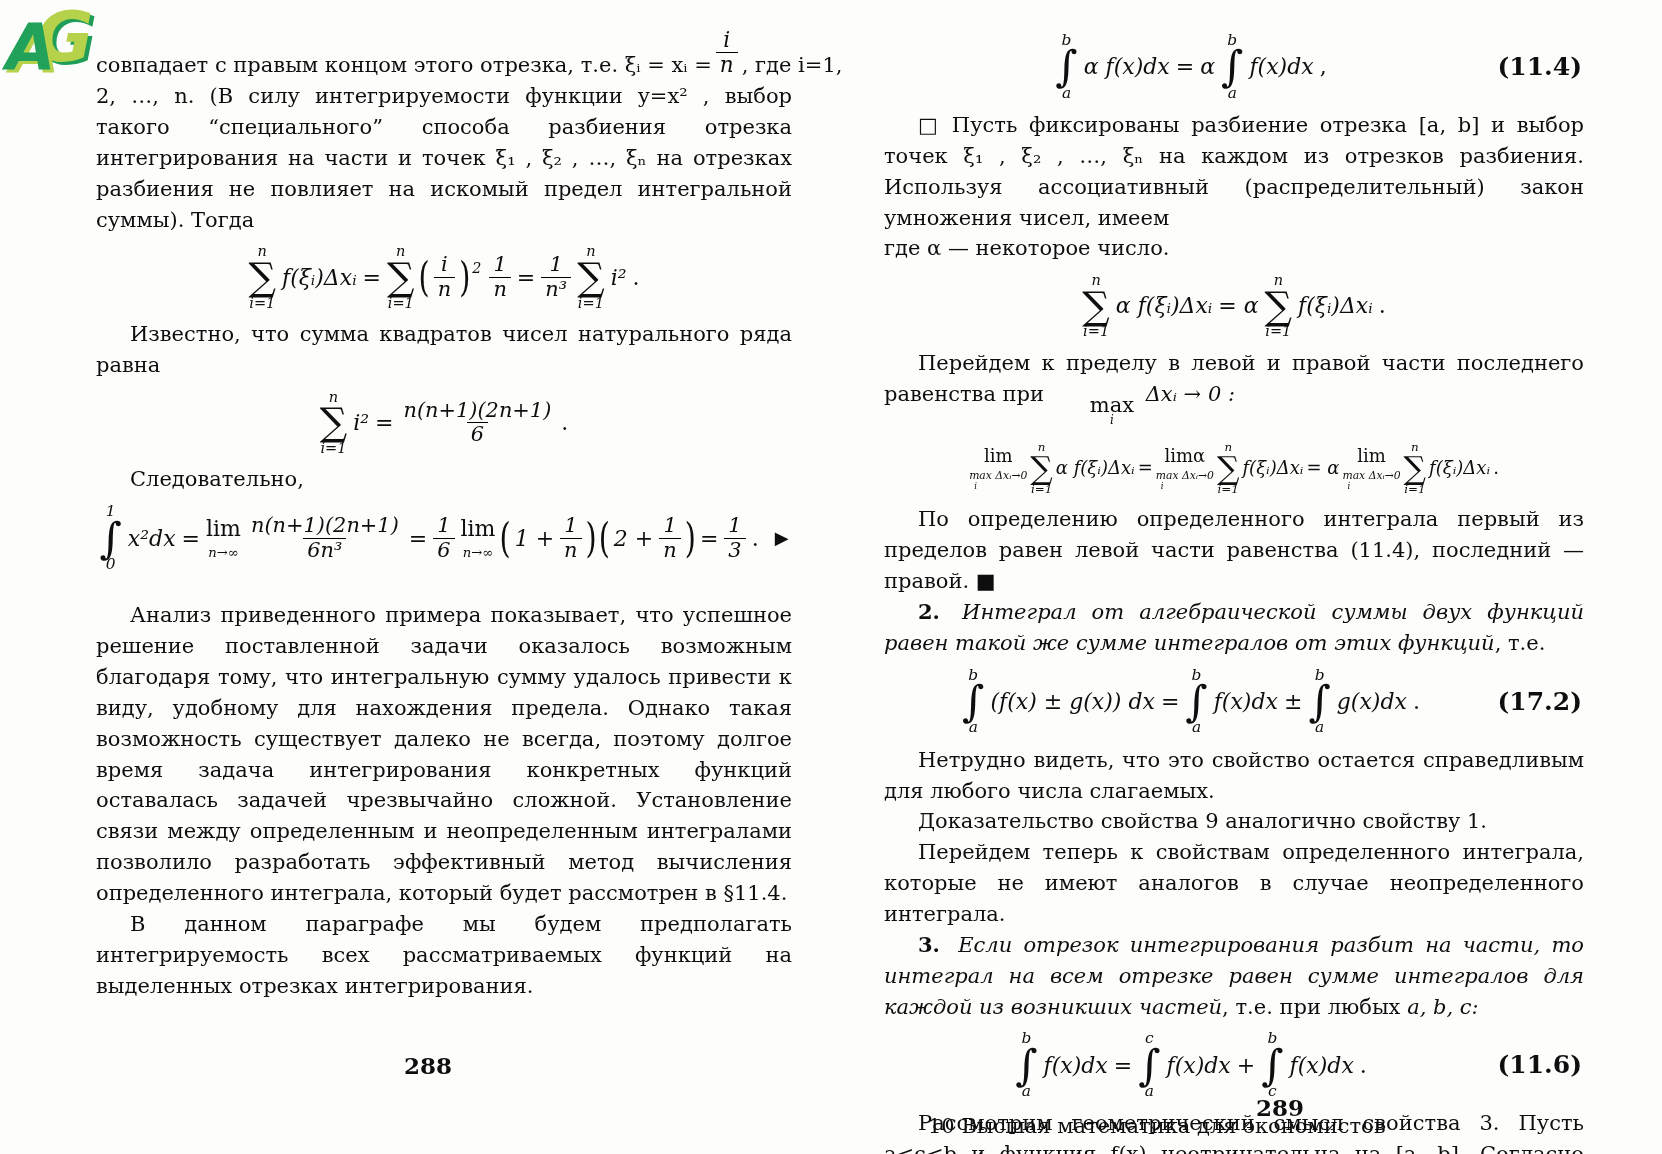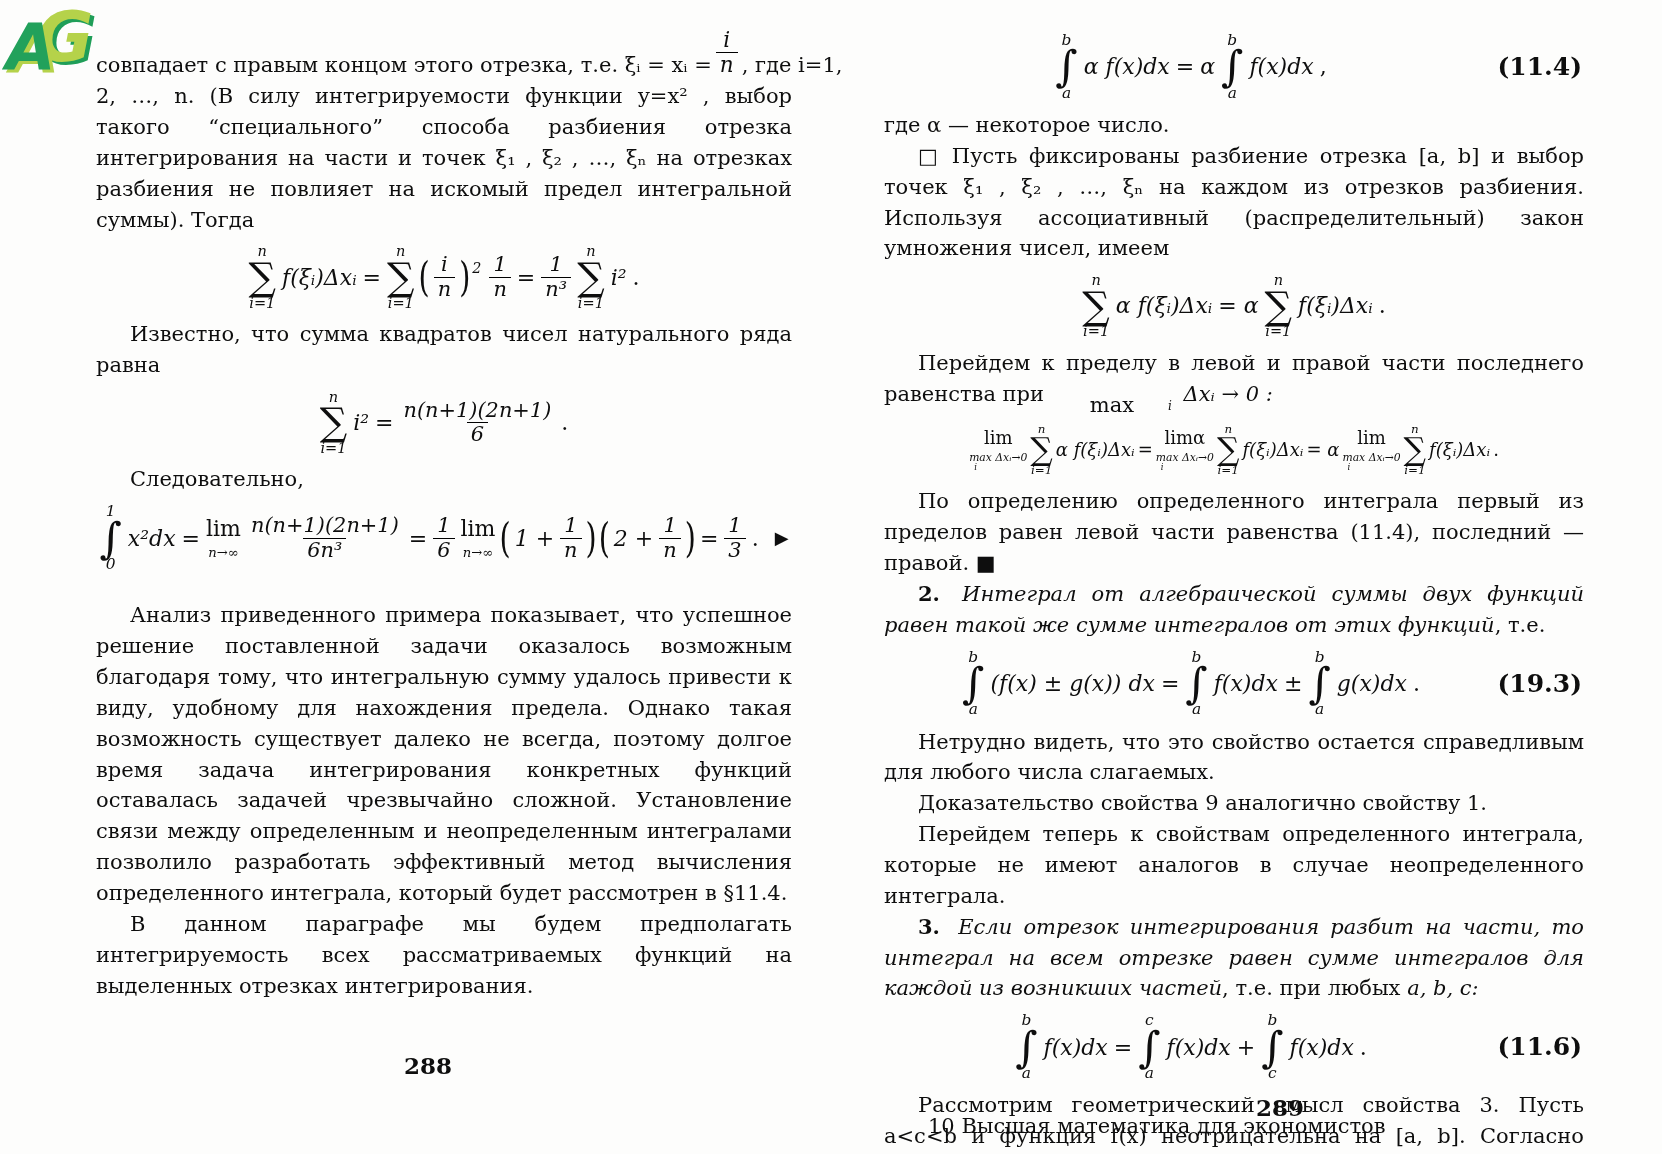--- a/index.html
+++ b/index.html
@@ -33,22 +33,22 @@
   .lim>.l2{font-size:.6em;font-style:italic;white-space:nowrap;margin-top:6px}
   .lim>.l3{font-size:.48em;font-style:italic;align-self:flex-start;margin-left:5px}
   .up{font-style:normal}
   .sup{font-size:.65em;position:relative;top:-.6em;left:-2px;font-style:italic}
   .bp{font-style:normal;font-size:1.3em;transform:scaleY(1.45);display:inline-block;margin:0 -2px}
   .tag{position:absolute;right:2px;top:50%;transform:translateY(-50%);font-weight:bold;
        font-style:normal;font-size:25px}
   .h2{font-family:"DejaVu Sans",sans-serif;font-weight:bold;font-size:26px;text-align:center;
       margin:46px 0 26px}
   .marker{font-size:18px;margin-left:10px;font-style:normal}
-  .maxstack{display:inline-flex;flex-direction:row;align-items:center;line-height:.85;
-            vertical-align:-11px;margin:0 5px}
+  .maxstack{display:inline-flex;flex-direction:column;align-items:center;line-height:.85;
+            vertical-align:-11px;margin:8px 5px}
   .maxstack>.m2{font-size:12px;font-style:italic}
   .pnum{position:absolute;font-weight:bold;font-size:23px}
   #pn-left{left:404px;top:1052px}
   #pn-right{left:1256px;top:1094px}
   #imprint{position:absolute;left:928px;top:1114px;font-size:21px}
   .logo{position:absolute;left:6px;top:2px;width:104px;height:104px;
         font-family:"DejaVu Sans",sans-serif;font-weight:bold;font-style:italic}
   .logo>span{position:absolute;line-height:1}
   #logo-g{left:30px;top:0;font-size:70px;color:#b5d24a;text-shadow:4px 3px 0 #1f9e58}
   #logo-a{left:0;top:14px;font-size:64px;color:#22a15b;text-shadow:4px 3px 0 #b5d24a}
@@ -201,25 +201,25 @@
     <span class="stack intg">
       <span class="top">b</span>
       <span class="op">∫</span>
       <span class="bot">a</span>
     </span>
     <span>f(x)dx</span>
     <span class="up">,</span>
     <span class="tag">(11.4)</span>
   </div>
 
-  <p class="par">где α — некоторое число.</p>
-
   <p class="par ind">
     <span class="sq">□</span><span>Пусть фиксированы разбиение отрезка  [a, b] и выбор точек ξ₁ , ξ₂ , …, ξₙ  на каждом из отрезков разбиения. Используя ассоциативный (распределительный) закон умножения чисел, имеем</span>
   </p>
+
+  <p class="par">где α — некоторое число.</p>
 
   <div class="eq">
     <span class="stack sum">
       <span class="top">n</span>
       <span class="op">∑</span>
       <span class="bot">i=1</span>
     </span>
     <span>α f(ξᵢ)Δxᵢ</span>
     <span>= α</span>
     <span class="stack sum">
@@ -301,21 +301,21 @@
     </span>
     <span>f(x)dx</span>
     <span class="up">±</span>
     <span class="stack intg">
       <span class="top">b</span>
       <span class="op">∫</span>
       <span class="bot">a</span>
     </span>
     <span>g(x)dx</span>
     <span class="up">.</span>
-    <span class="tag">(19.3)</span>
+    <span class="tag">(17.2)</span>
   </div>
 
   <p class="par ind">Нетрудно видеть, что это свойство остается справедливым для любого числа слагаемых.</p>
   <p class="par ind">Доказательство свойства 9 аналогично свойству 1.</p>
   <p class="par ind">Перейдем теперь к свойствам определенного интеграла, которые не имеют аналогов в случае неопределенного интеграла.</p>
 
   <p class="par ind">
     <span class="b">3.</span>
     <span class="it">Если отрезок интегрирования разбит на части, то интеграл на всем отрезке равен сумме интегралов для каждой из возникших частей</span><span>, т.е. при любых </span><span class="it">a, b, c:</span>
   </p>

